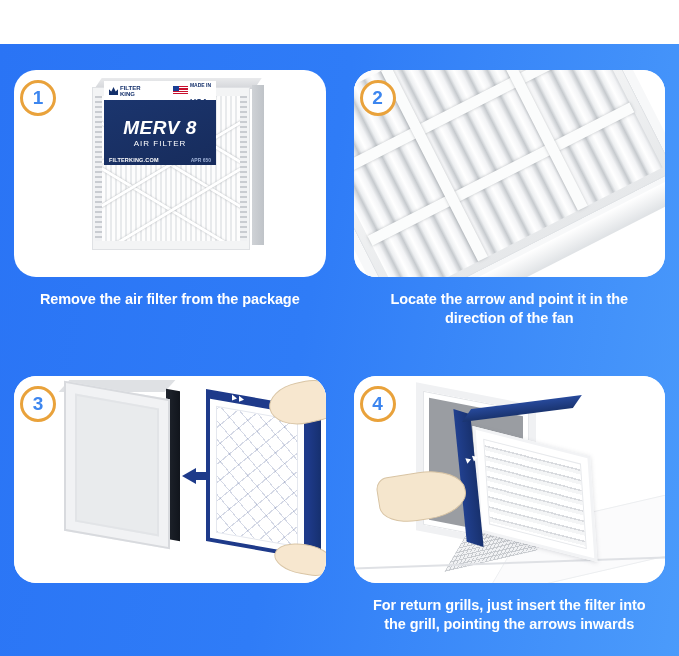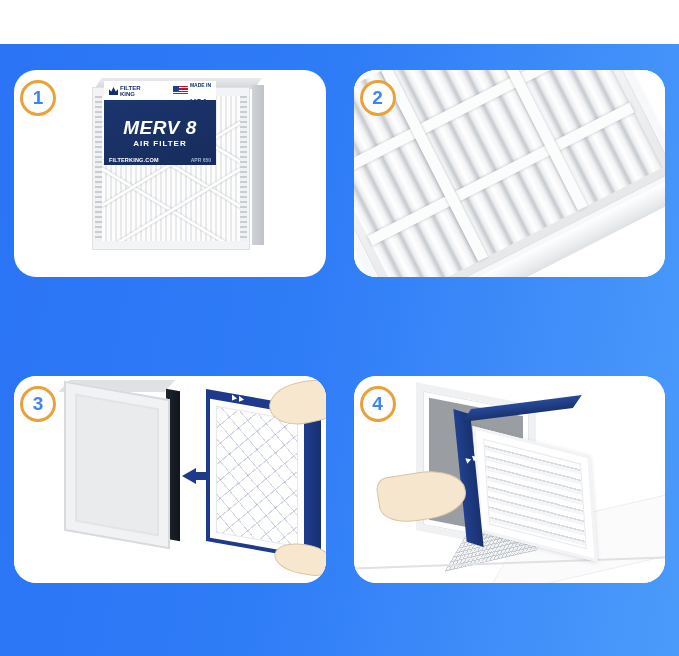--- a/index.html
+++ b/index.html
@@ -150,21 +150,21 @@
   .label-navy {
     flex: 1; background: linear-gradient(160deg,#1b356e,#172c5c);
     display: flex; flex-direction: column;
     align-items: center; justify-content: center; position: relative;
   }
   .merv {
     color: #ffffff; font-size: 19px; font-weight: bold;
     font-style: italic; letter-spacing: 0.5px; line-height: 20px;
   }
   .airfilter {
-    color: #ffffff; font-size: 8px; font-weight: bold;
+    color: #ffffff; font-size: 8px; font-weight: normal;
     letter-spacing: 1px; margin-top: 1px;
   }
   .label-foot {
     position: absolute; left: 0; right: 0; bottom: 2px;
     display: flex; justify-content: space-between; padding: 0 5px;
   }
   .lf-site { font-size: 5.5px; font-weight: bold; color: #ffffff; letter-spacing: .2px; }
   .lf-apr { font-size: 5px; font-weight: bold; color: #9fb2d8; }
 
   
@@ -425,20 +425,21 @@
                   <span class="lf-apr">APR 650</span>
                 </div>
               </div>
             </div>
           </div>
         </div>
         <div class="badge">
           <span>1</span>
         </div>
       </div>
+      <div class="caption">Remove the air filter from the package</div>
     </div>
 
     <div class="cell">
       <div class="card">
         <div class="p2">
           <div class="p2-filter">
             <div class="p2-frame">
               <div class="p2-pleats"></div>
               <div class="p2-bar p2-bar-h p2-b1"></div>
               <div class="p2-bar p2-bar-h p2-b2"></div>
@@ -446,20 +447,21 @@
               <div class="p2-bar p2-bar-v p2-b4"></div>
             </div>
             <div class="p2-edge"></div>
 
           </div>
         </div>
         <div class="badge">
           <span>2</span>
         </div>
       </div>
+      <div class="caption">Locate the arrow and point it in the direction of the fan</div>
     </div>
 
     <div class="cell">
       <div class="card">
         <div class="p3">
           <div class="slot-depth-top"></div>
           <div class="slot-depth"></div>
           <div class="slot">
             <div class="slot-in"></div>
           </div>
@@ -510,16 +512,17 @@
             <span class="fe-ar"></span>
             <span class="fe-ar"></span>
           </div>
 
           <div class="hand4"></div>
         </div>
         <div class="badge">
           <span>4</span>
         </div>
       </div>
+      <div class="caption">For return grills, just insert the filter into the grill, pointing the arrows inwards</div>
     </div>
 
   </div>
 </div>
 
 </body></html>

